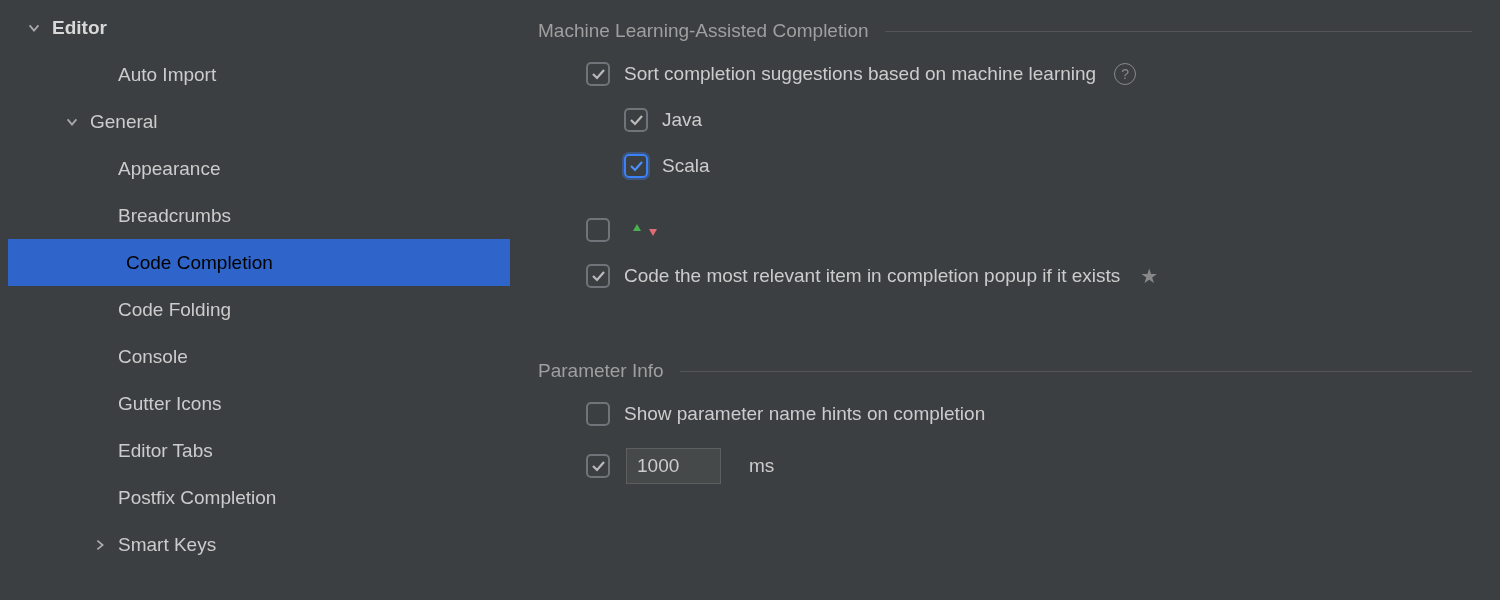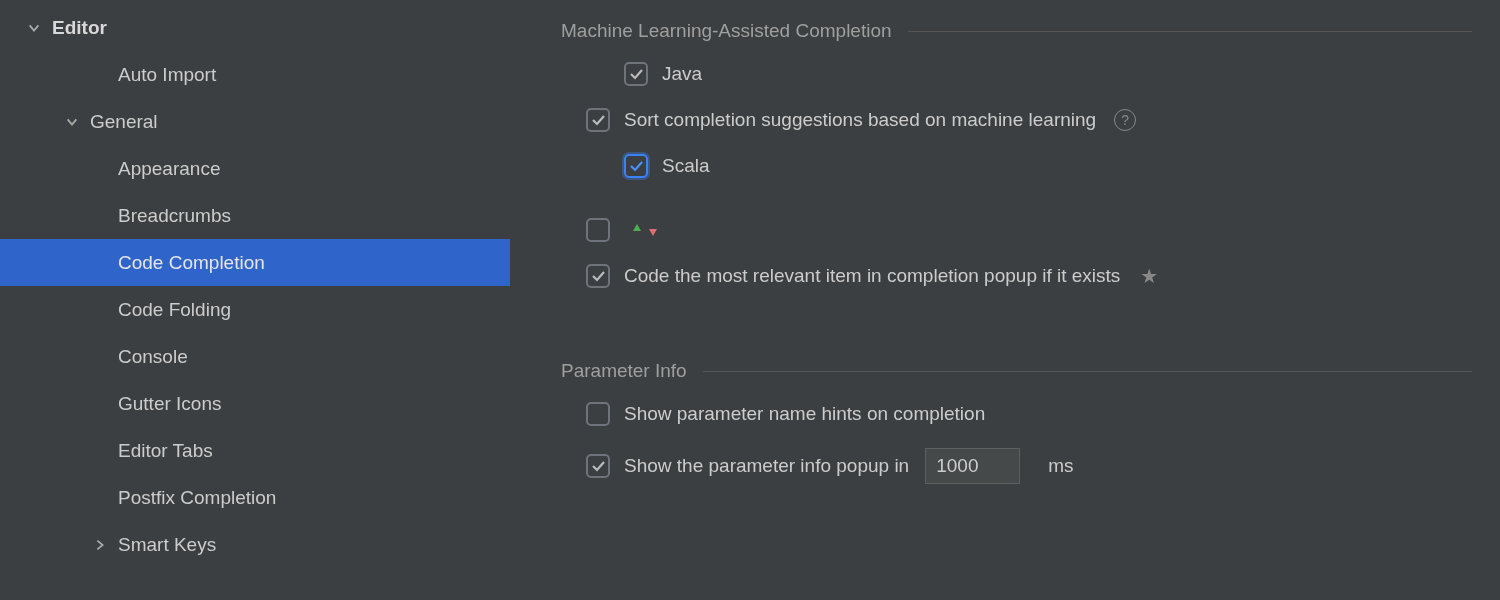--- a/index.html
+++ b/index.html
@@ -22,21 +22,22 @@
     .tree-item {
       display: flex;
       align-items: center;
       height: 47px;
       cursor: pointer;
       color: #cccccc;
     }
     .tree-item.bold { font-weight: 600; color: #d8d8d8; }
     .tree-item.selected {
       background: #2f65ca;
-      color: #e5e5e5;
+      color: #000000;
+      margin-left: 8px;
     }
     .chev {
       width: 16px;
       height: 16px;
       margin-right: 10px;
       display: inline-flex;
       align-items: center;
       justify-content: center;
       flex-shrink: 0;
     }
@@ -50,21 +51,21 @@
       flex: 1;
       padding: 20px 28px 0 28px;
       background: #3c3f41;
     }
     .section-header {
       display: flex;
       align-items: center;
       margin-bottom: 20px;
       gap: 16px;
     }
-    .section-title { color: #9f9f9f; font-size: 19px; white-space: nowrap; margin-left: 23px; }
+    .section-title { color: #9f9f9f; font-size: 19px; white-space: nowrap; }
     .hr-line { flex:1; height:1px; background:#555555; }
 
     .row {
       display: flex;
       align-items: center;
       margin-bottom: 22px;
       gap: 14px;
     }
     .indent1 { padding-left: 48px; }
     .indent2 { padding-left: 86px; }
@@ -174,37 +175,37 @@
     <span>Smart Keys</span>
   </div>
 </div>
 
 <div class="content">
   <div class="section-header">
     <span class="section-title">Machine Learning-Assisted Completion</span>
     <div class="hr-line"></div>
   </div>
 
-  <div class="row indent2">
-    <span class="cb checked">
-      <svg viewBox="0 0 16 16">
-          <path d="M3 8 L7 12 L14 4" fill="none" stroke="#bbbbbb" stroke-width="2.2"></path>
-        </svg>
-    </span>
-    <span class="lbl">Java</span>
-  </div>
-
   <div class="row indent1">
     <span class="cb checked">
       <svg viewBox="0 0 16 16">
           <path d="M3 8 L7 12 L14 4" fill="none" stroke="#bbbbbb" stroke-width="2.2"></path>
         </svg>
     </span>
     <span class="lbl">Sort completion suggestions based on machine learning</span>
     <span class="help-icon">?</span>
+  </div>
+
+  <div class="row indent2">
+    <span class="cb checked">
+      <svg viewBox="0 0 16 16">
+          <path d="M3 8 L7 12 L14 4" fill="none" stroke="#bbbbbb" stroke-width="2.2"></path>
+        </svg>
+    </span>
+    <span class="lbl">Java</span>
   </div>
 
   <div class="row indent2">
     <span class="cb checked focus">
       <svg viewBox="0 0 16 16">
           <path d="M3 8 L7 12 L14 4" fill="none" stroke="#4a91ff" stroke-width="2.2"></path>
         </svg>
     </span>
     <span class="lbl">Scala</span>
   </div>
@@ -248,17 +249,16 @@
     </span>
     <span class="lbl">Show parameter name hints on completion</span>
   </div>
 
   <div class="row indent1">
     <span class="cb checked">
       <svg viewBox="0 0 16 16">
           <path d="M3 8 L7 12 L14 4" fill="none" stroke="#bbbbbb" stroke-width="2.2"></path>
         </svg>
     </span>
-    <span class="lbl">Show the parameter info popup in</span>
     <input class="num-input" value="1000" style="">
     <span class="unit">ms</span>
   </div>
 </div>
 
 </body></html>

